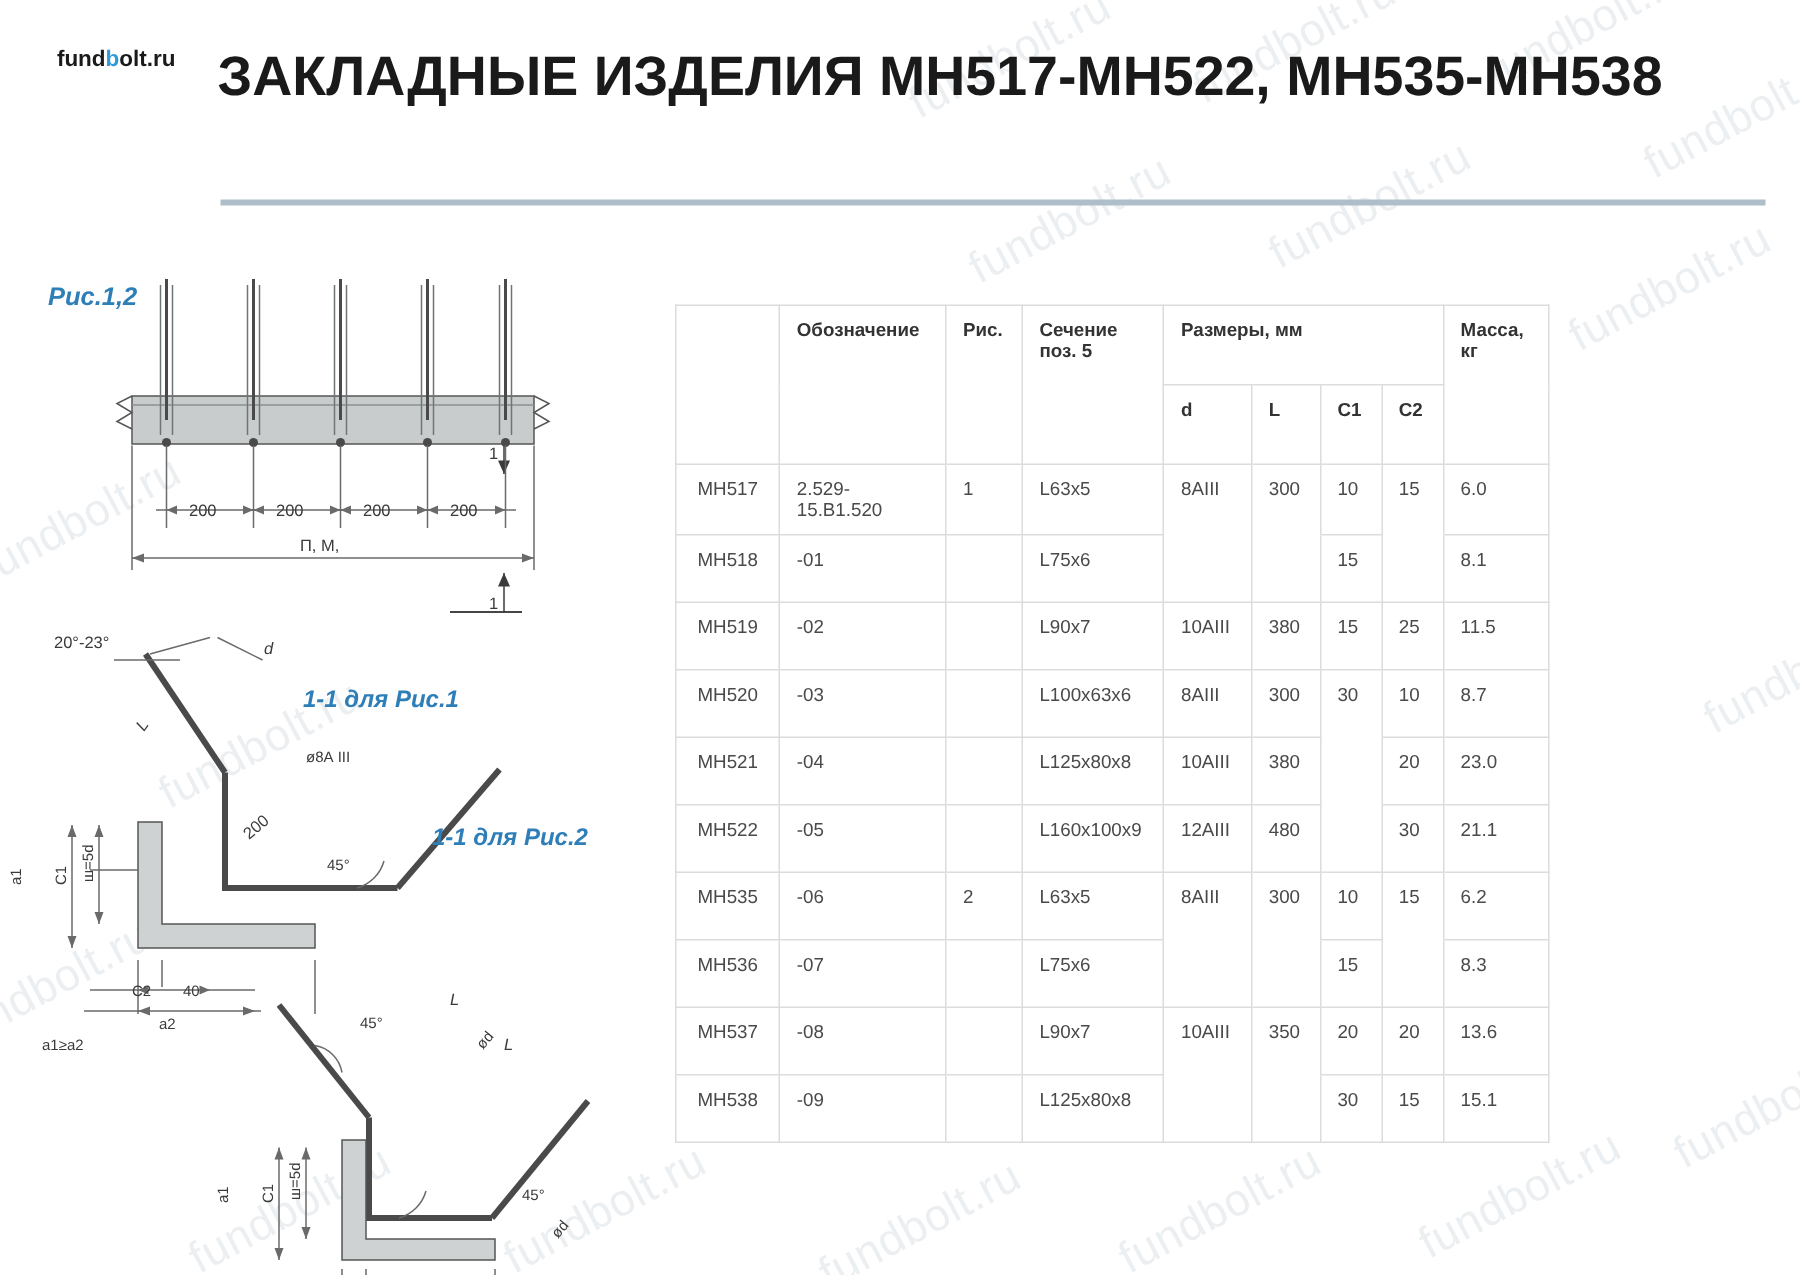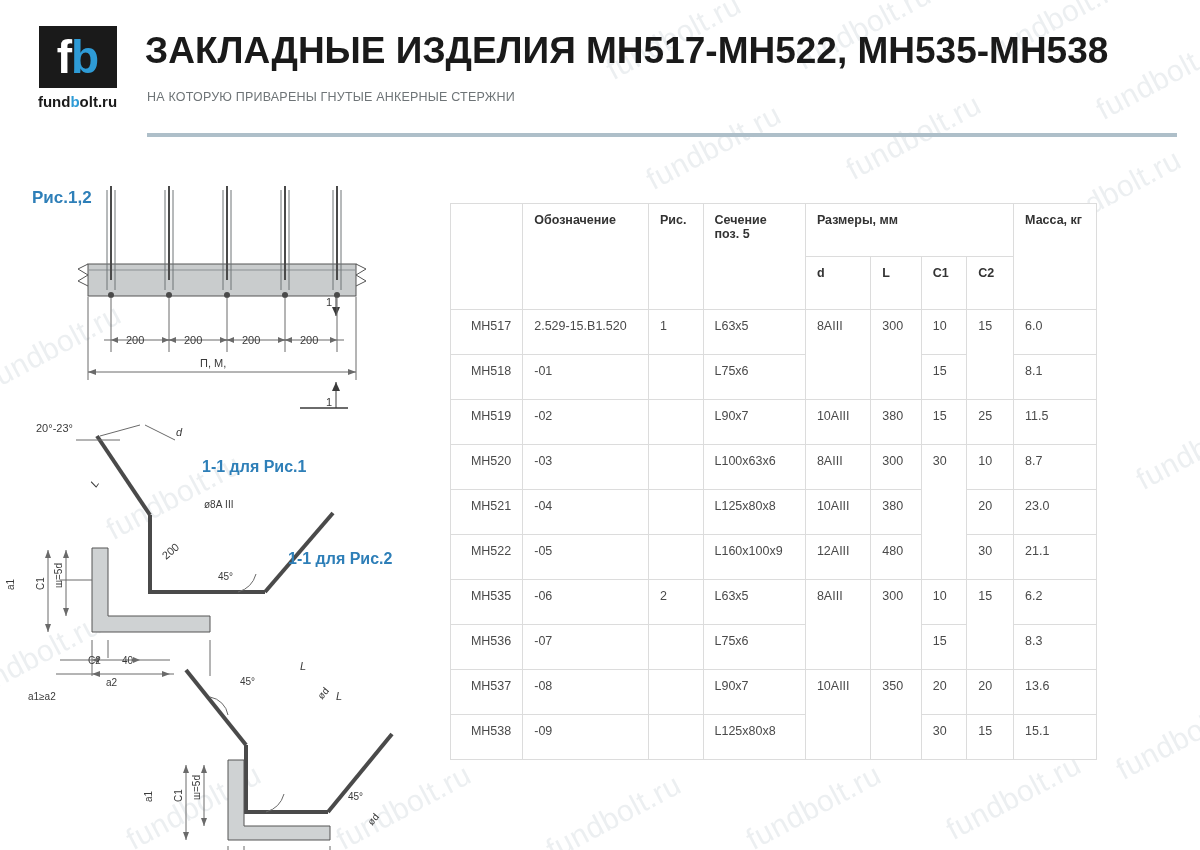--- a/index.html
+++ b/index.html
@@ -105,34 +105,35 @@
     position: absolute;
     left: 0; top: 140px;
     width: 450px; height: 710px;
     z-index: 2;
   }
   .fig-label {
     position: absolute;
     color: #2e7fb8;
     font-size: 17px;
     font-weight: bold;
+    font-style: italic;
   }
   .fig-label.blue2 { color: #2e7fb8; font-size: 16px; }
 
   
   .table-wrap {
     position: absolute;
     left: 450px;
     top: 203px;
     width: 715px;
     z-index: 2;
   }
   table {
     border-collapse: collapse;
-    width: 647px;
+    width: 583px;
     font-size: 12.5px;
     color: #4a4a4a;
     background: rgba(255,255,255,0.82);
   }
   th, td {
     border: 1px solid #dcdcdc;
     padding: 0;
     vertical-align: top;
     font-weight: normal;
     text-align: left;
@@ -141,21 +142,21 @@
     height: 34px;
     color: #333;
     font-weight: bold;
     font-size: 12.5px;
     background: rgba(255,255,255,0.86);
   }
   .cell { padding: 9px 11px; }
   .hcell { padding: 9px 11px; }
   tbody td { height: 26px; }
   tbody tr td { font-size: 12.5px; }
-  .r-name { padding-left: 4px; text-align: right; }
+  .r-name { padding-left: 14px; }
   .nb-top { border-top: 0 !important; }
   .nb-bot { border-bottom: 0 !important; }
 
   
   col.c-name { width: 83px; }
   col.c-desig { width: 140px; }
   col.c-ris { width: 58px; }
   col.c-sech { width: 110px; }
   col.c-d { width: 72px; }
   col.c-l { width: 55px; }
@@ -181,27 +182,25 @@
   <div class="wm" style="left:330px;  top:790px;">fundbolt.ru</div>
   <div class="wm" style="left:540px;  top:800px;">fundbolt.ru</div>
   <div class="wm" style="left:740px;  top:790px;">fundbolt.ru</div>
   <div class="wm" style="left:940px;  top:780px;">fundbolt.ru</div>
   <div class="wm" style="left:1110px; top:720px;">fundbolt.ru</div>
   <div class="wm" style="left:1130px; top:430px;">fundbolt.ru</div>
 </div>
 
 <div class="header">
   <div class="logo">
-    <div class="logo-mark"><span>f</span><span class="b">b</span></div>
     <div class="logo-text"><span>fund</span><span class="b">b</span><span>olt.ru</span></div>
   </div>
 
   <div class="title">ЗАКЛАДНЫЕ ИЗДЕЛИЯ МН517-МН522, МН535-МН538</div>
   <div class="subtitle">
-    <div>НА КОТОРУЮ ПРИВАРЕНЫ ГНУТЫЕ АНКЕРНЫЕ СТЕРЖНИ</div>
   </div>
   <div class="rule"></div>
 </div>
 
 <div class="figures">
   <svg width="450" height="710" viewBox="0 0 450 710">
     <g stroke="#3a3a3a" fill="none" stroke-width="1">
 
       <line x1="300" y1="152" x2="348" y2="152"></line>
       <line x1="336" y1="152" x2="336" y2="176"></line>

